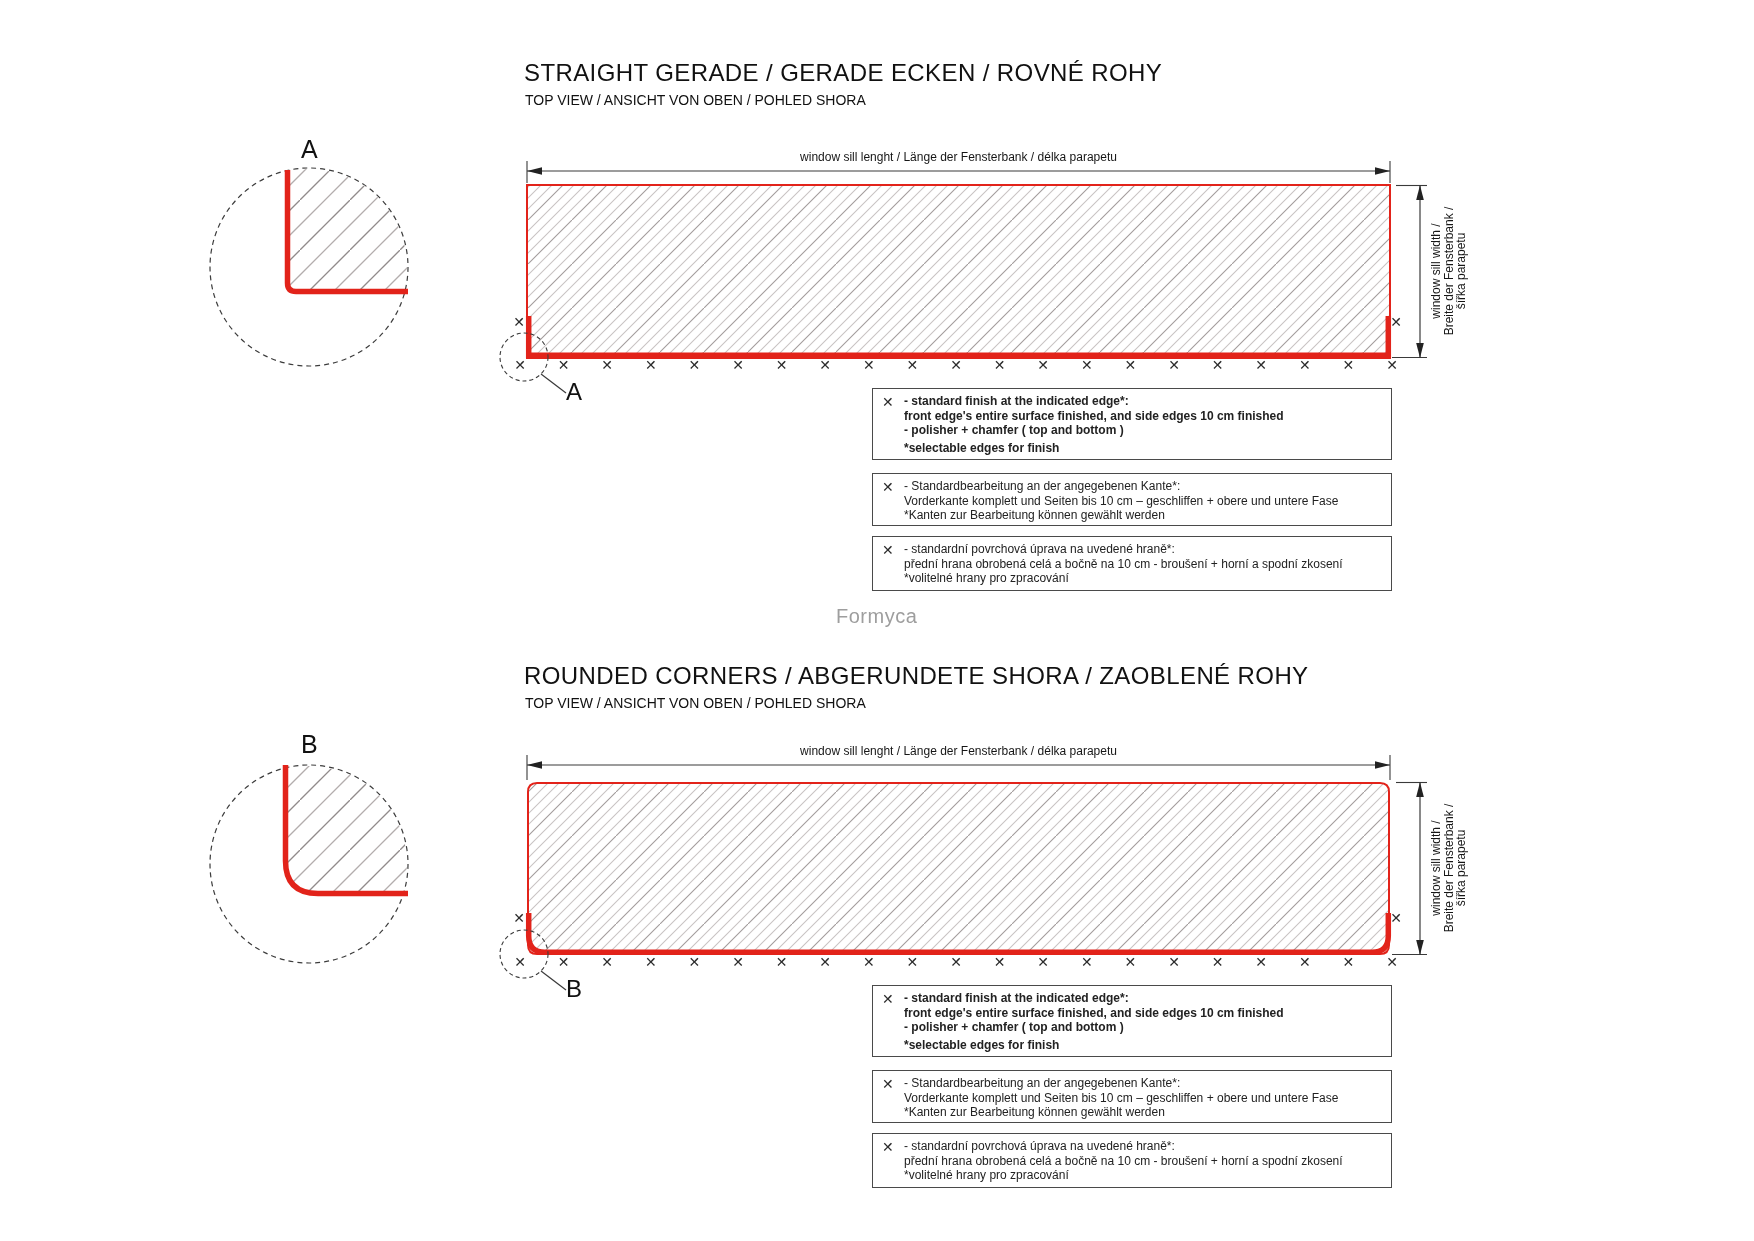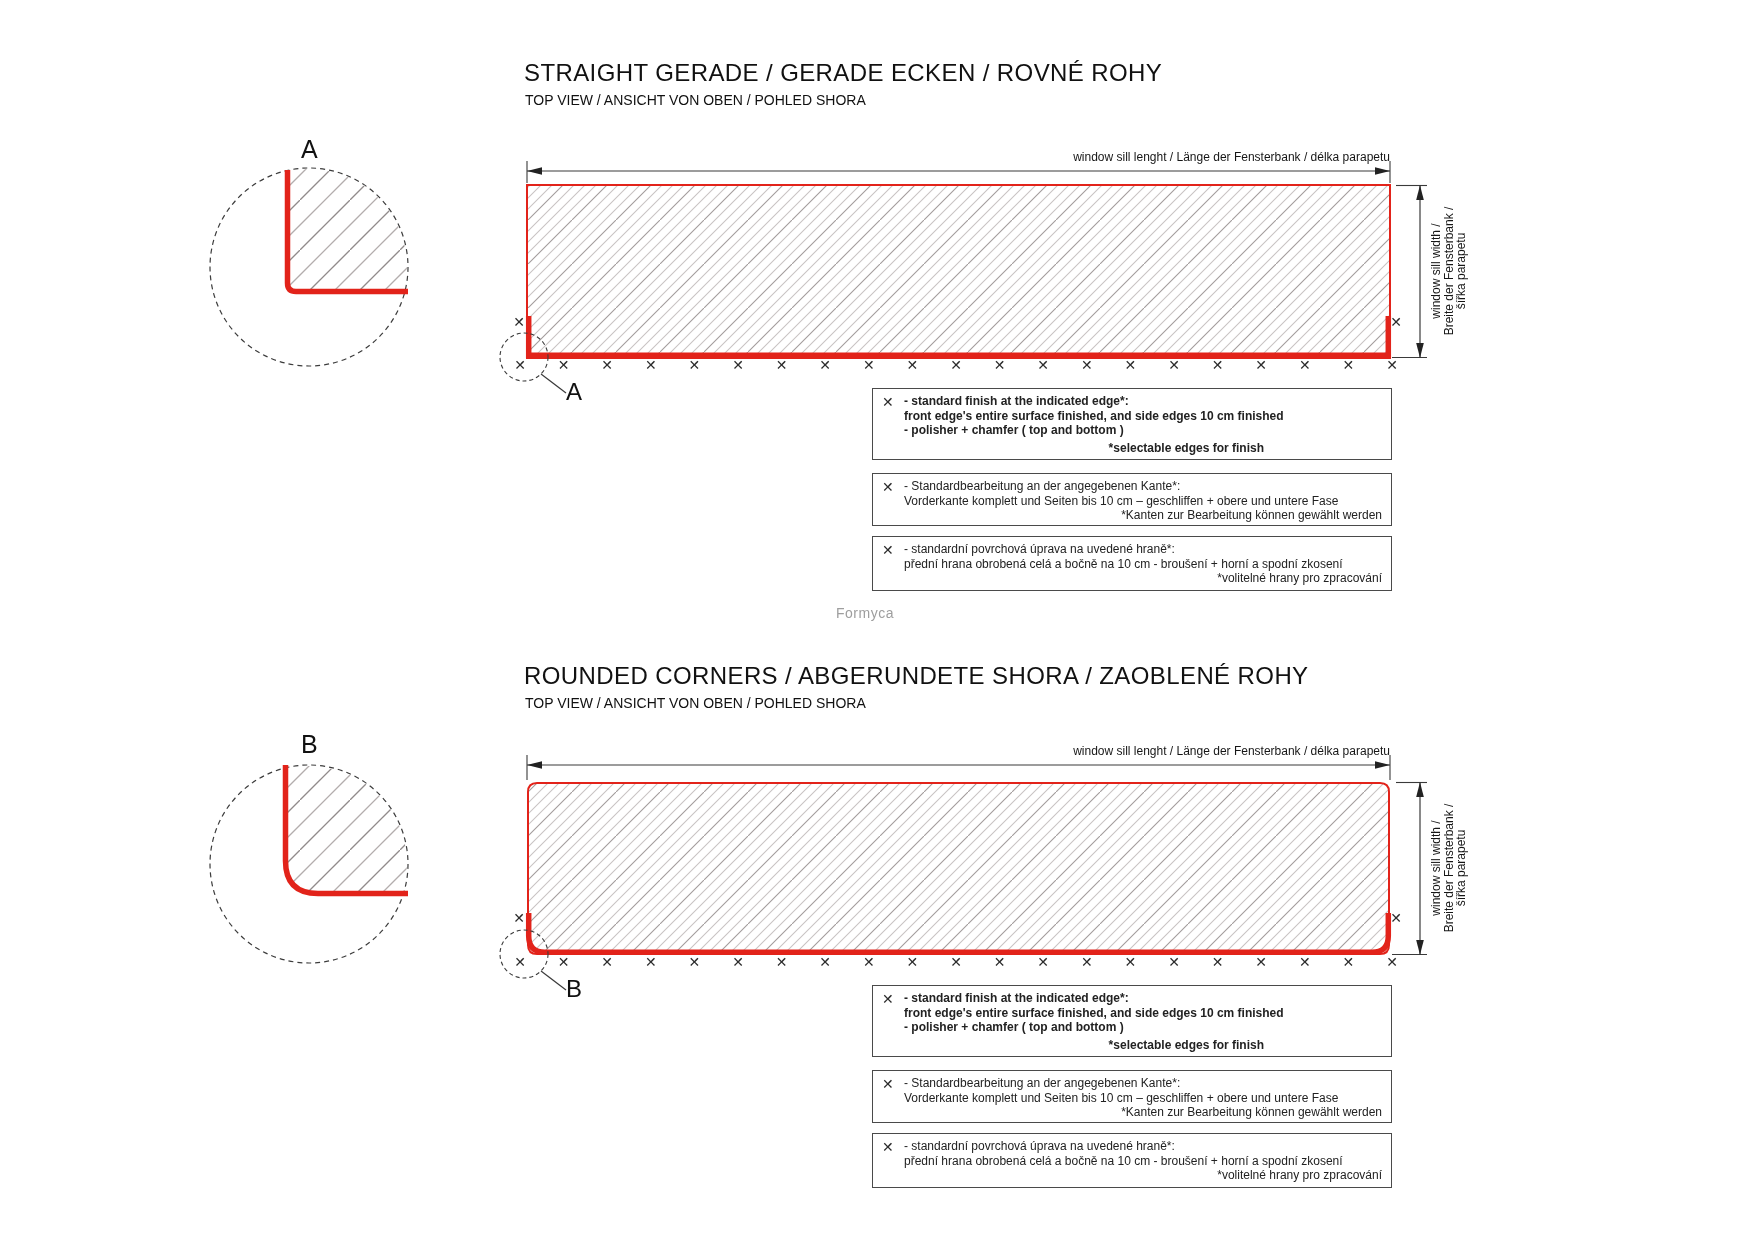--- a/index.html
+++ b/index.html
@@ -1,32 +1,32 @@
 <!DOCTYPE html>
 <html><head>
 <meta charset="utf-8">
 <style>
   html,body{margin:0;padding:0;background:#ffffff;}
   body{width:1754px;height:1241px;position:relative;overflow:hidden;
        font-family:"Liberation Sans", sans-serif;color:#1d1d1d;}
   .abs{position:absolute;}
   .title{font-size:24px;letter-spacing:.4px;white-space:nowrap;color:#111;}
   .subtitle{font-size:14px;white-space:nowrap;color:#111;}
-  .dimlabel{font-size:12px;text-align:right;white-space:nowrap;color:#161616;}
+  .dimlabel{font-size:12px;text-align:center;white-space:nowrap;color:#161616;}
   .vlabel-wrap{transform:translate(-50%,-50%) rotate(-90deg);text-align:center;
                font-size:12px;line-height:12.5px;white-space:nowrap;color:#161616;}
   .detail-letter{font-size:25px;color:#111;}
   .callout-letter{font-size:24px;color:#111;}
-  .watermark{font-size:14px;letter-spacing:.5px;color:#9e9e9e;}
+  .watermark{font-size:20px;letter-spacing:.5px;color:#9e9e9e;}
   .note-box{position:absolute;left:872px;width:520px;border:1px solid #4a4a4a;
             background:#fff;box-sizing:border-box;}
   .note-x{position:absolute;left:9px;top:5px;font-size:14px;color:#2b2b2b;}
   .note-body{margin:5px 6px 0 31px;font-size:12px;line-height:14.6px;color:#222;}
   .note-body div{white-space:nowrap;}
-  .note-body .footnote{text-align:right;margin-top:3px;}
+  .note-body .footnote{text-align:left;margin-top:3px;}
   .note-body-en{width:360px;font-weight:bold;}
   .note-body-de{width:478px;}
   .note-body-cs{width:478px;}
   .xmark{position:absolute;transform:translate(-50%,-50%);font-size:14px;
          color:#2b2b2b;line-height:14px;}
 </style>
 </head>
 <body>
 
 <svg class="abs" style="left:0;top:0" width="1754" height="1241" viewBox="0 0 1754 1241">

